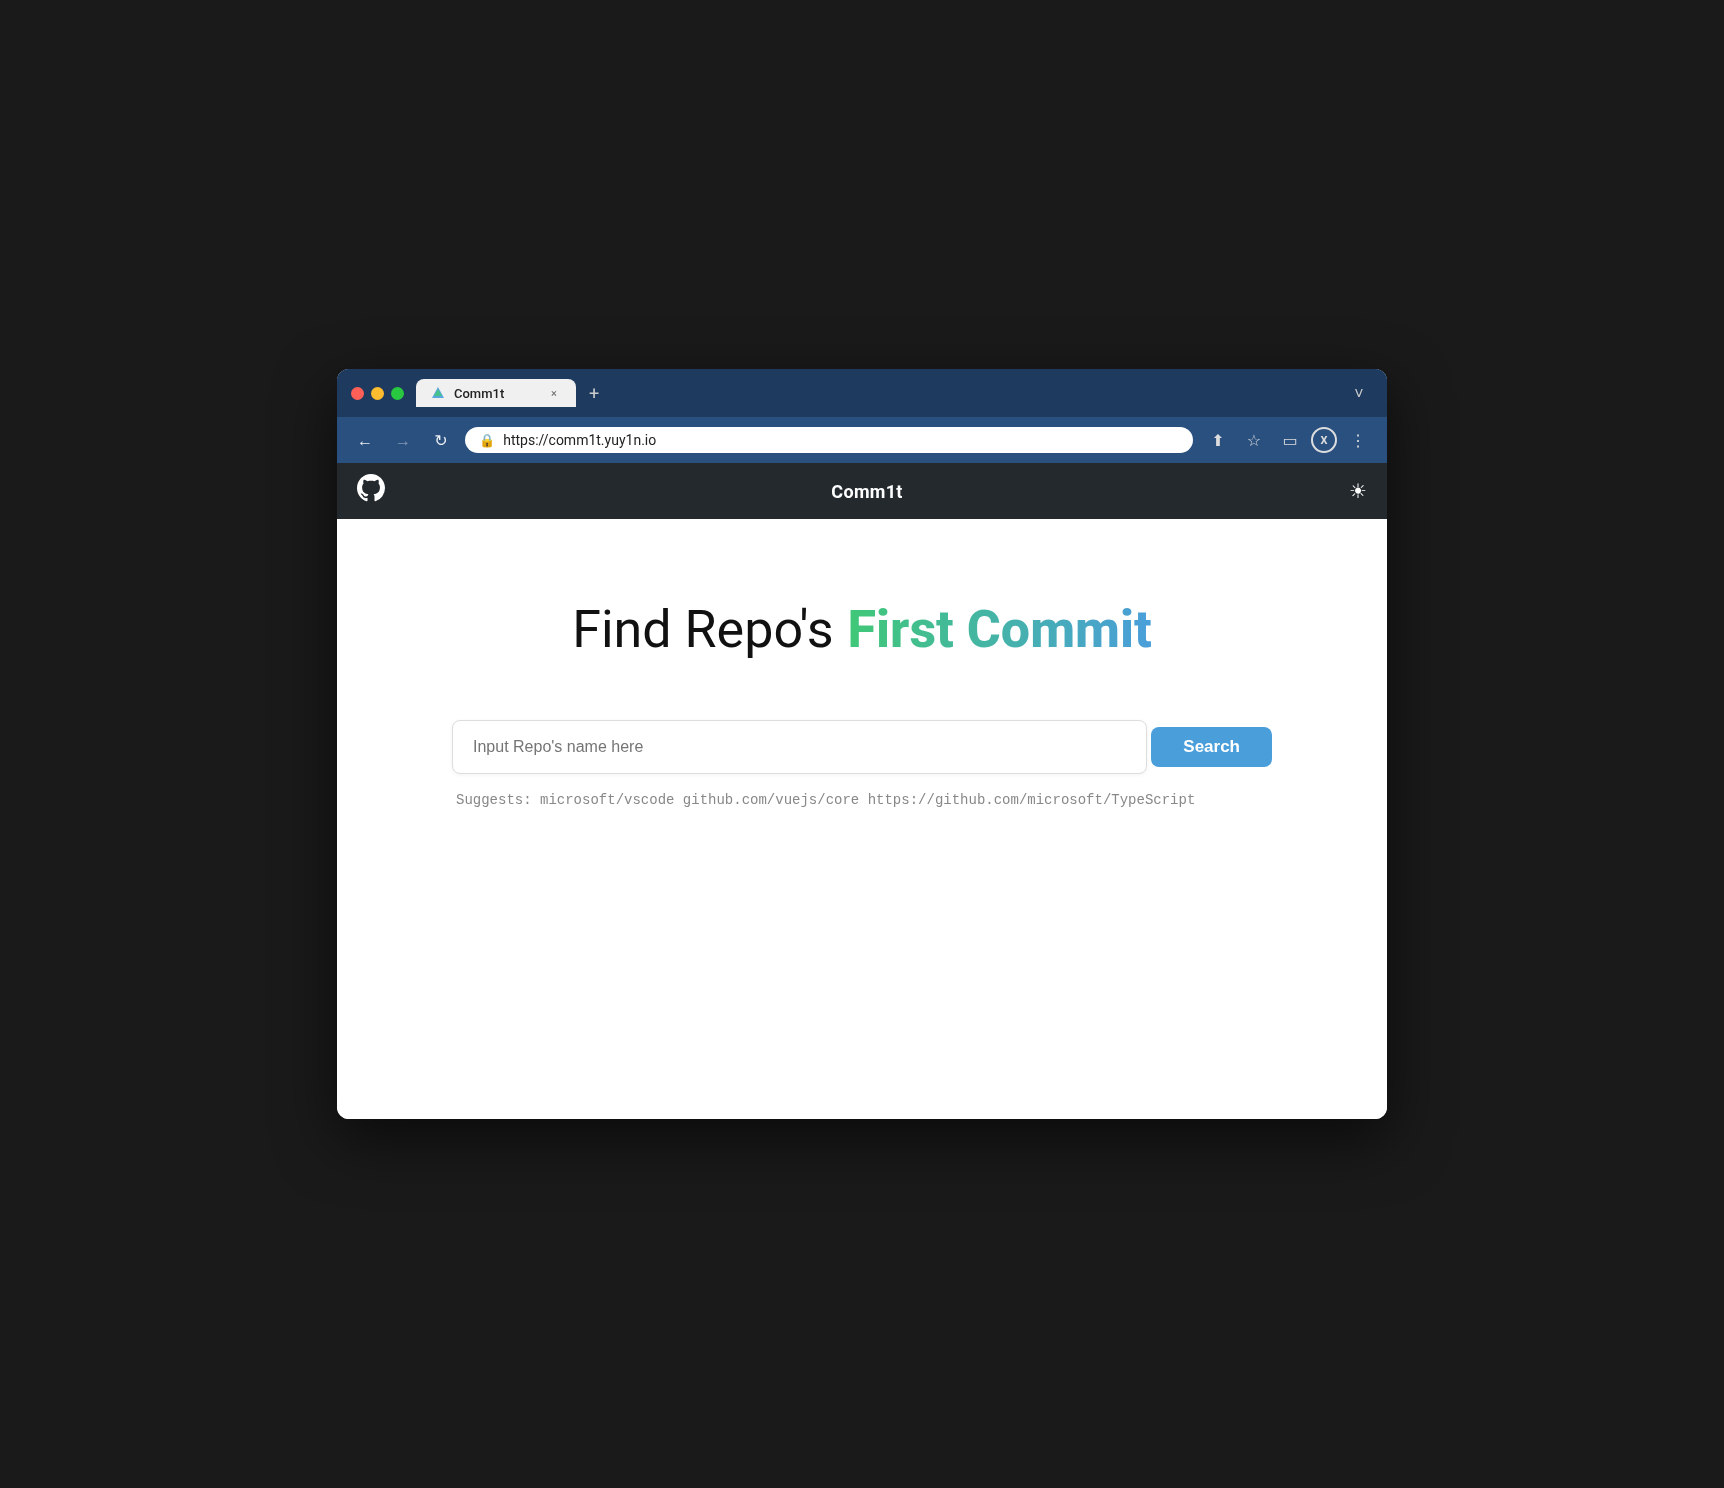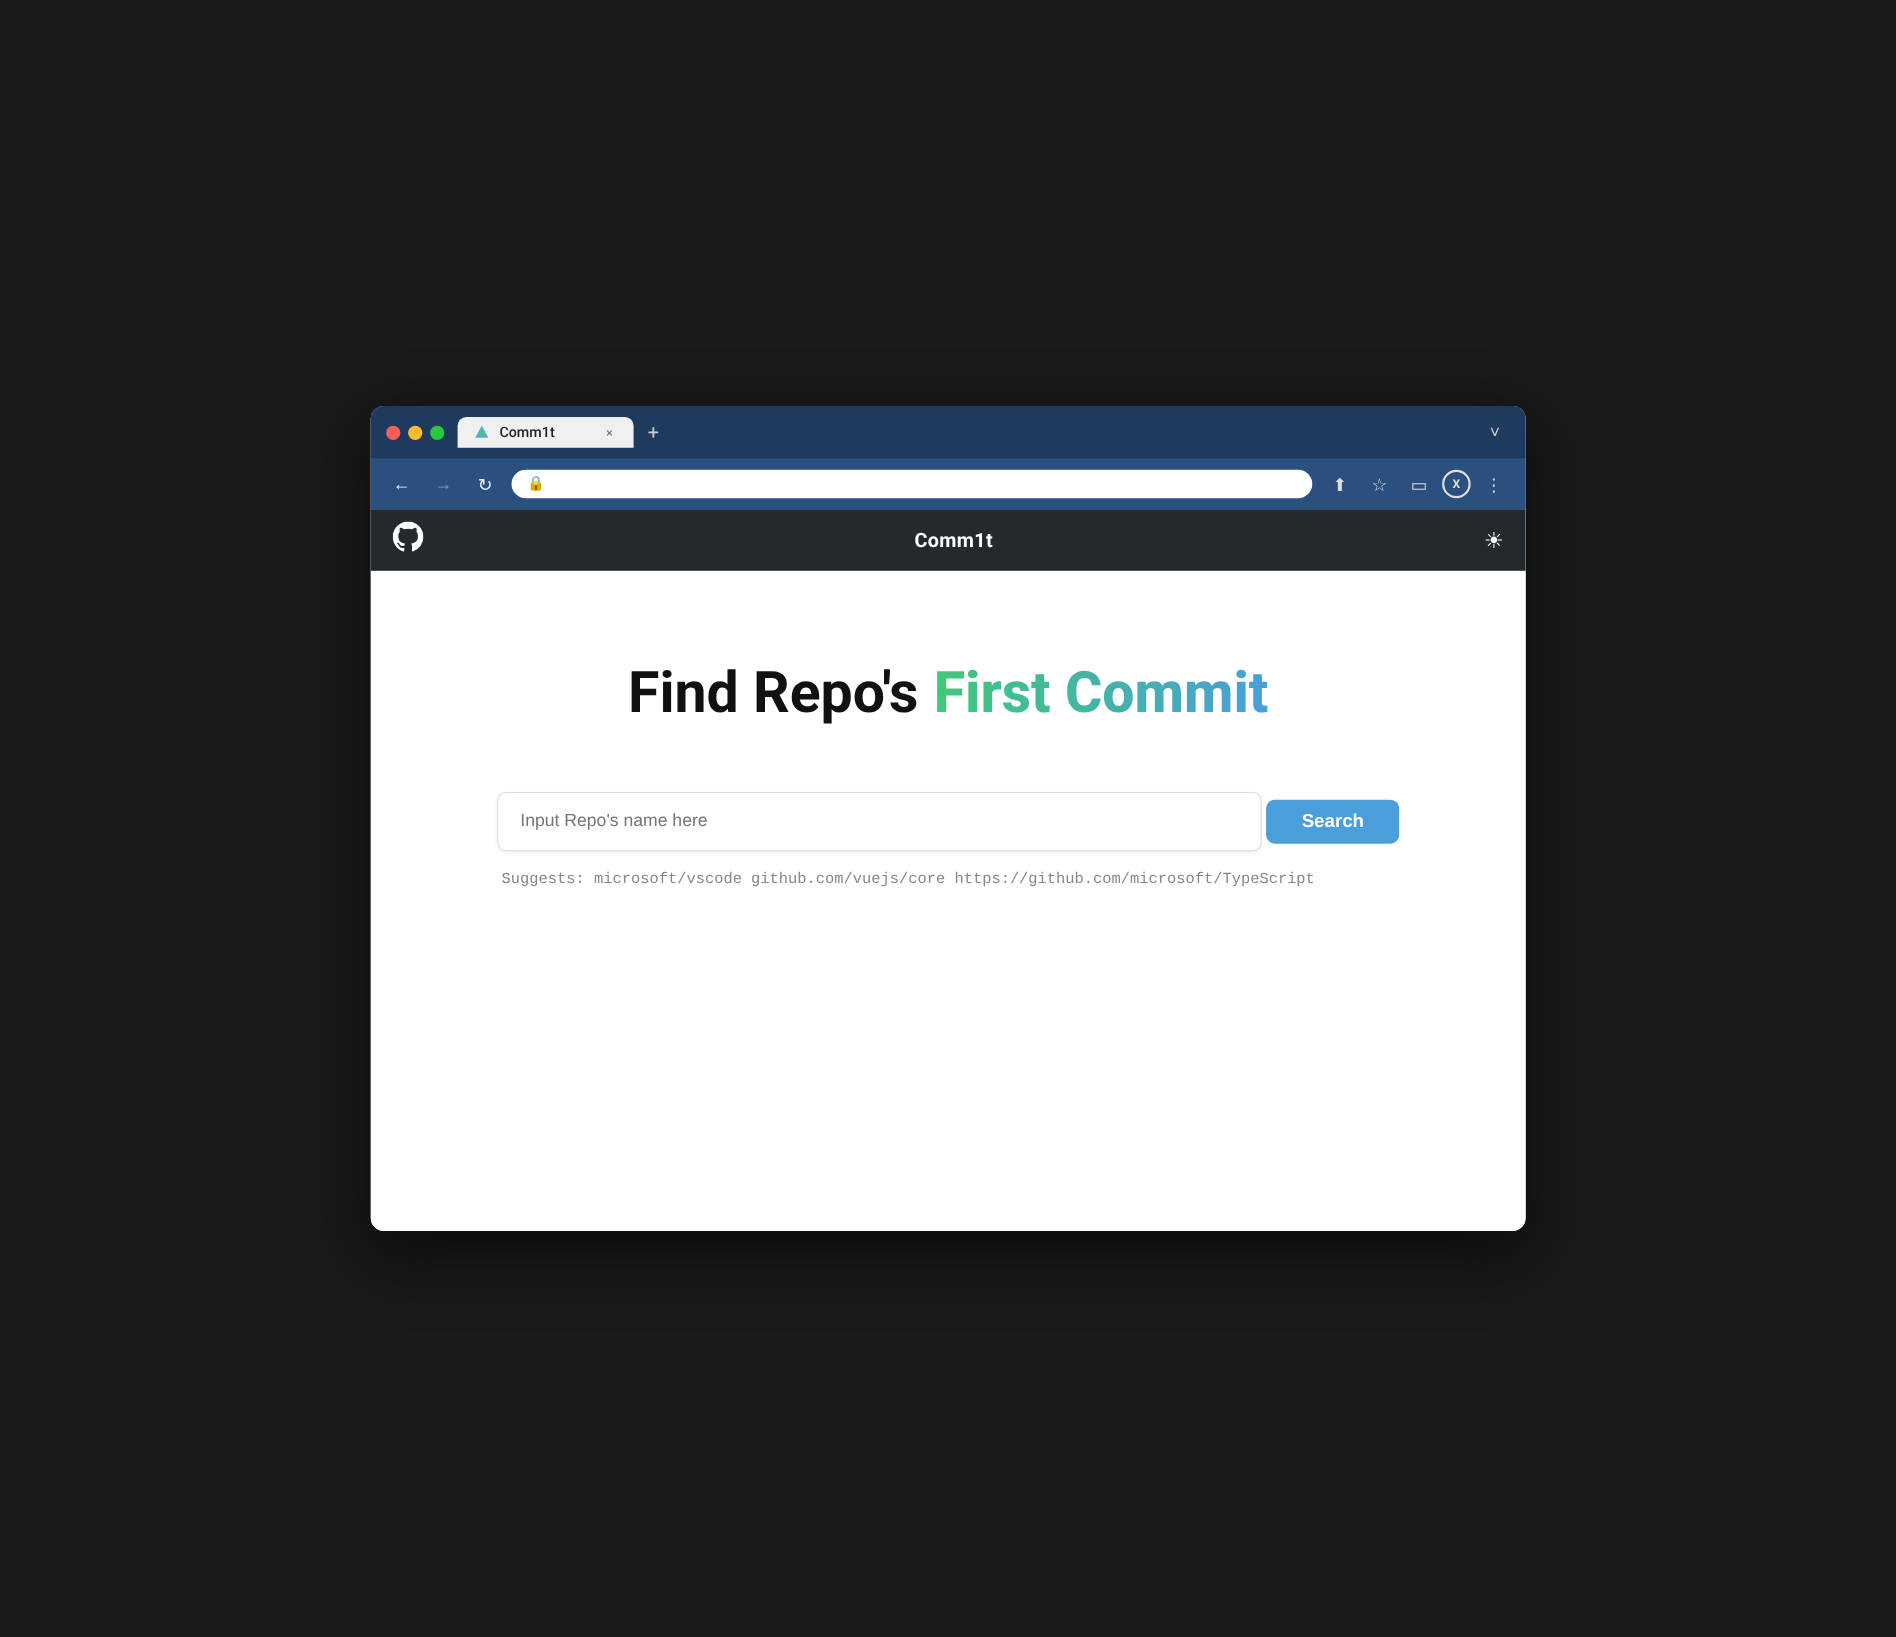--- a/index.html
+++ b/index.html
@@ -236,21 +236,21 @@
 
     .hero-heading {
       display: flex;
       align-items: center;
       gap: 14px;
       margin-bottom: 60px;
     }
 
     .hero-heading-black {
       font-size: 52px;
-      font-weight: 700;
+      font-weight: 400;
       color: #111;
     }
 
     .hero-heading-gradient {
       font-size: 52px;
       font-weight: 800;
       background: linear-gradient(90deg, #40c877 0%, #4a9eda 100%);
       -webkit-background-clip: text;
       -webkit-text-fill-color: transparent;
       background-clip: text;
@@ -355,20 +355,21 @@
       <div class="tab-menu">˅</div>
     </div>
 
     <div class="browser-addressbar">
       <div class="nav-btn">←</div>
       <div class="nav-btn disabled">→</div>
       <div class="nav-btn">↻</div>
 
       <div class="address-bar-container">
         <span class="lock-icon">🔒</span>
+        <span class="address-text">https://comm1t.yuy1n.io</span>
       </div>
 
       <div class="browser-actions">
         <div class="browser-action-btn">⬆</div>
         <div class="browser-action-btn">☆</div>
         <div class="browser-action-btn">▭</div>
         <div class="profile-btn">X</div>
         <div class="browser-action-btn">⋮</div>
       </div>
     </div>

